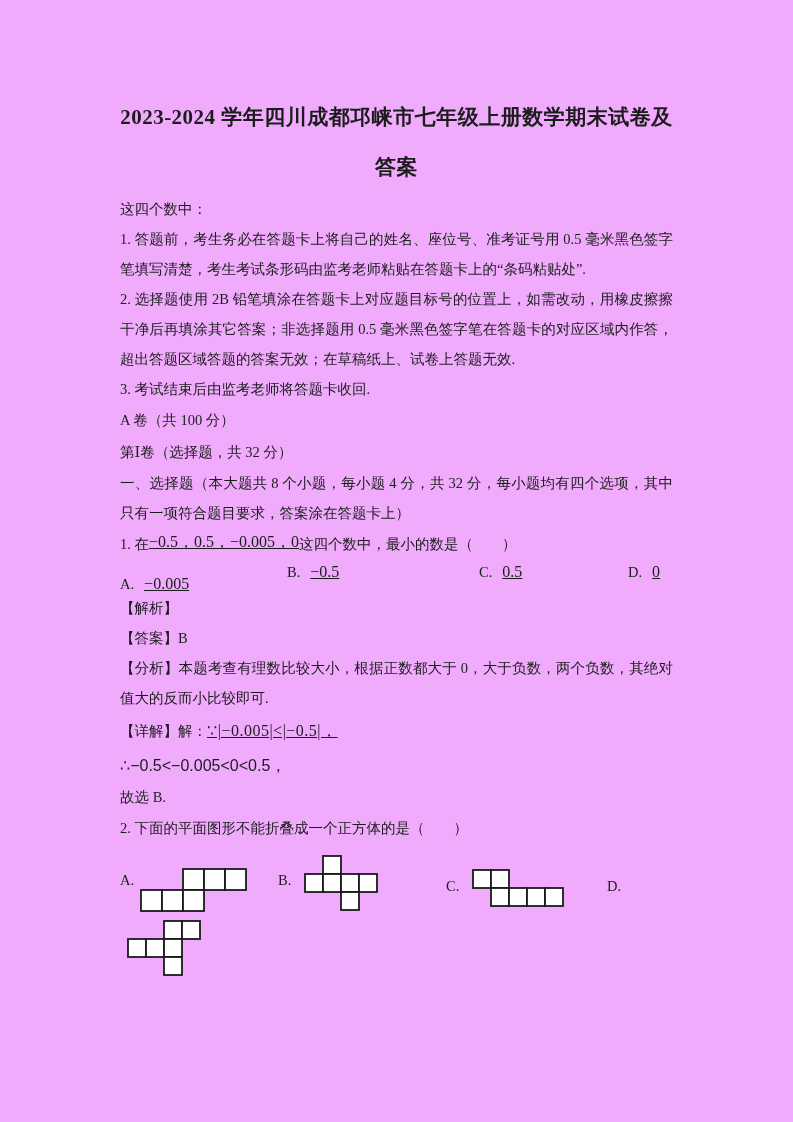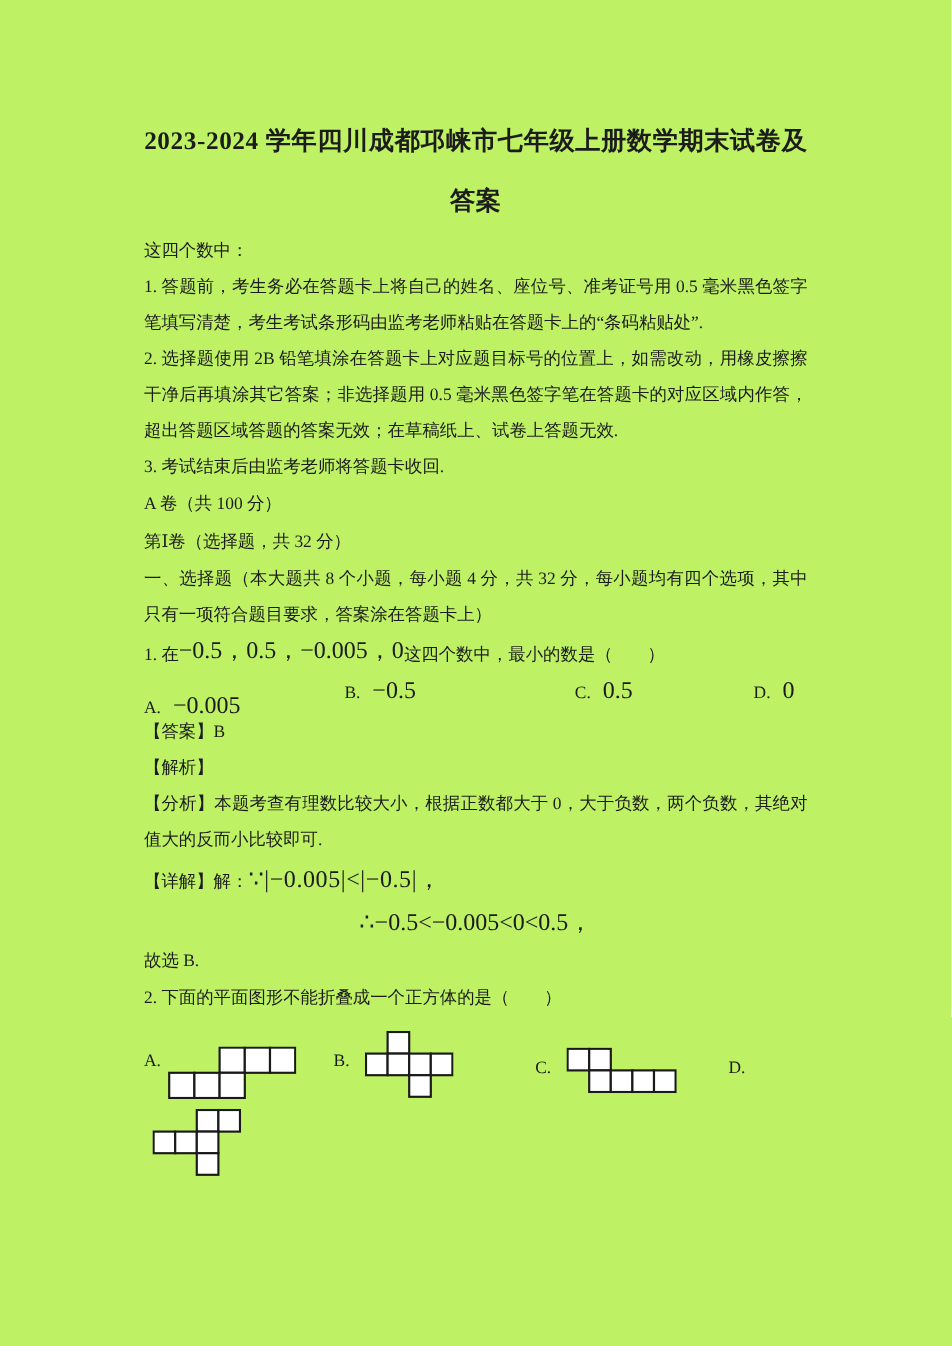--- a/index.html
+++ b/index.html
@@ -2,21 +2,21 @@
 <html><head>
 <meta charset="utf-8">
 <style>
   * { margin: 0; padding: 0; box-sizing: border-box; }
   html, body { background: #ffffff; }
   .page {
     position: relative;
     width: 793px;
     height: 1122px;
     margin: 0 auto;
-    background: #bef264;
+    background: #f0abfc;
     color: #1c1c1c;
     font-family: "Liberation Serif", "DejaVu Serif", serif;
     padding: 92px 120px 0 120px;
     overflow: hidden;
   }
   .title-line {
     text-align: center;
     font-size: 21px;
     font-weight: 700;
     line-height: 50px;
@@ -25,41 +25,41 @@
   .title-block { margin-bottom: 2px; }
   p.line {
     font-size: 14.5px;
     line-height: 30px;
     color: #1c1c1c;
   }
   .just { text-align: justify; }
   .center { text-align: left; line-height: 32px !important; }
   .math {
     font-family: "Liberation Serif", "DejaVu Serif", serif;
-    font-size: 20px;
+    font-size: 16px;
+    text-decoration: underline;
   }
   .raised { position: relative; top: -2px; }
   .q-stem { line-height: 32px !important; }
   .options-row {
     position: relative;
     height: 30px;
     margin-top: 3px;
     font-size: 14.5px;
   }
   .opt { position: absolute; top: 0; white-space: nowrap; }
   .opt-a { left: 0; margin-top: 12px; }
   .opt-b { left: 167px; }
   .opt-c { left: 359px; }
   .opt-d { left: 508px; text-align: right; }
   .opt .math { margin-left: 10px; }
   .math-line {
-    font-size: 20px;
+    font-size: 16px;
     line-height: 33px;
-    font-family: Liberation Serif, serif;
-    text-align: center;
+    font-family: Liberation Sans, sans-serif;
   }
   .abs-expr { letter-spacing: 0.5px; margin-top: 36px; }
   .figure-area {
     position: relative;
     height: 145px;
     margin-top: 2px;
   }
   .fig-label { position: absolute; font-size: 14.5px; }
   .net { position: absolute; display: block; }
   .lbl-a { left: 0;     top: 26px; }
@@ -92,22 +92,22 @@
 
   <p class="line q-stem"><span>1. 在</span><span class="math raised">−0.5，0.5，−0.005，0</span><span>这四个数中，最小的数是（　　）</span></p>
 
   <div class="options-row">
     <span class="opt opt-a"><span>A.</span><span class="math">−0.005</span></span>
     <span class="opt opt-b"><span>B.</span><span class="math">−0.5</span></span>
     <span class="opt opt-c"><span>C.</span><span class="math">0.5</span></span>
     <span class="opt opt-d"><span>D.</span><span class="math">0</span></span>
   </div>
 
+  <p class="line">【解析】</p>
   <p class="line"><span>【答案】</span><span>B</span></p>
-  <p class="line">【解析】</p>
   <p class="line just"><span>【分析】</span><span>本题考查有理数比较大小，根据正数都大于 0，大于负数，两个负数，其绝对值大的反而小比较即可.</span></p>
 
   <p class="line" style="line-height:36px;"><span>【详解】解：</span><span class="math abs-expr">∵|−0.005|&lt;|−0.5|，</span></p>
   <p class="math-line">∴−0.5&lt;−0.005&lt;0&lt;0.5，</p>
   <p class="line">故选 B.</p>
 
   <p class="line q-stem">2. 下面的平面图形不能折叠成一个正方体的是（　　）</p>
 
   <div class="figure-area">
     <span class="fig-label lbl-a">A.</span>

